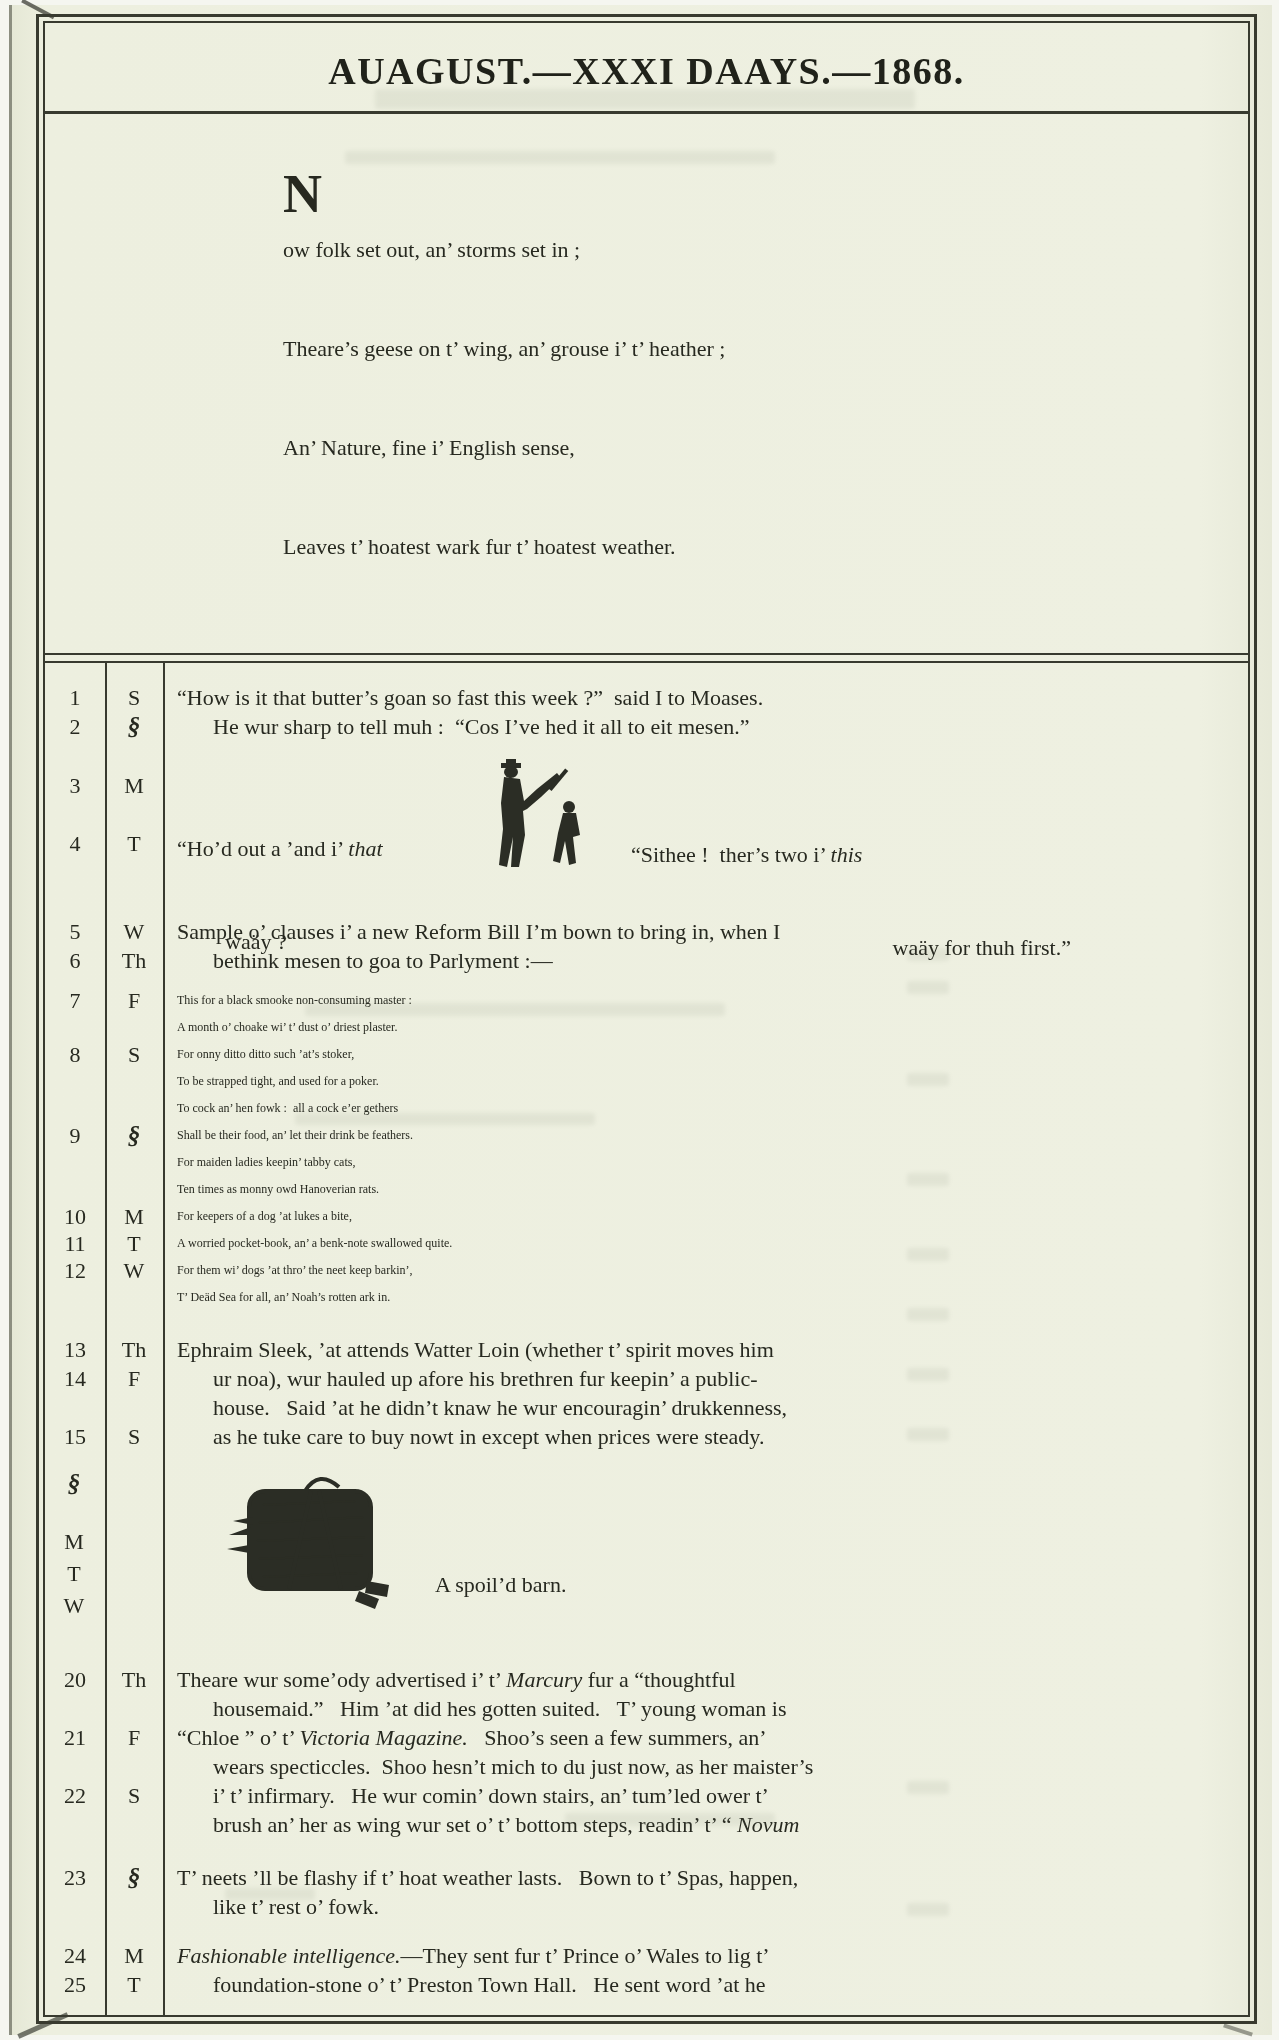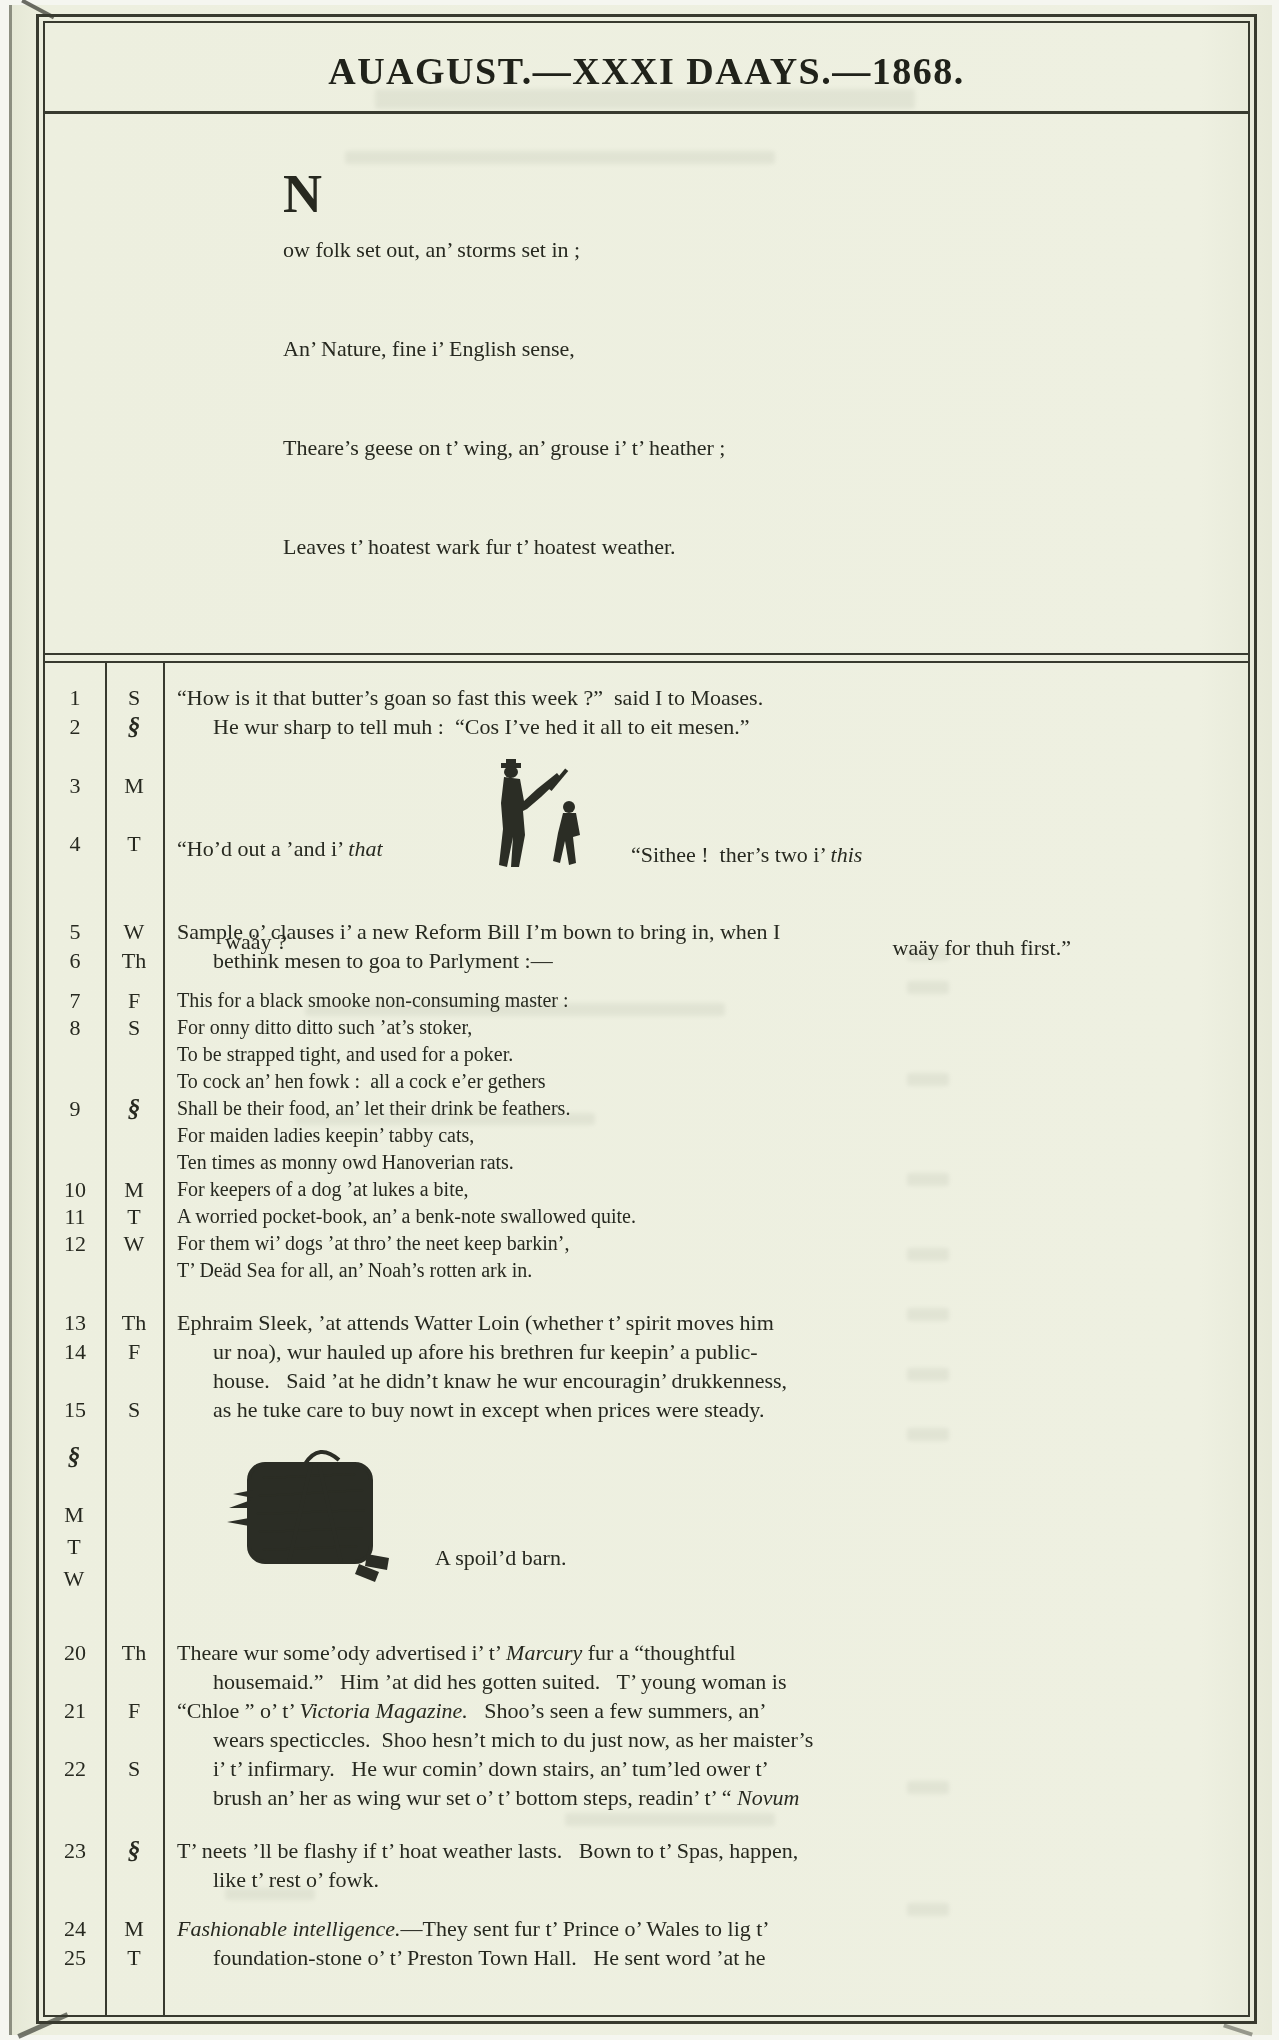--- a/index.html
+++ b/index.html
@@ -30,21 +30,21 @@
   .calendar{position:relative;flex:1;padding-top:20px;font-size:22px;}
   .vrule{position:absolute;top:0;bottom:0;width:2px;background:#383a2f;}
   .v1{left:60px}.v2{left:118px}
   .cr{display:flex;min-height:29px;line-height:29px;}
   .cr.v{min-height:27px;line-height:27px;}
   .cn{width:60px;flex:none;text-align:center;}
   .cd{width:58px;flex:none;text-align:center;}
   .cd.sun{font-size:25px;font-weight:bold;font-style:italic;}
   .ct{flex:1;padding-left:14px;padding-right:40px;white-space:pre-wrap;}
   .ct.ind{padding-left:50px;}
-  .ct.verse{font-size:20px;}
+  .ct.verse{font-size:12px;}
   .sp18{height:18px}.sp20{height:20px}.sp24{height:24px}.sp30{height:30px}
   .verseblk{margin-top:12px;}
   
   .grpB{display:flex;height:122px;}
   .col-n{width:60px;flex:none;text-align:center;}
   .col-d{width:58px;flex:none;text-align:center;}
   .col-n div,.col-d div{height:29px;line-height:29px;}
   .colsp{height:34px;}
   .gbc{flex:1;position:relative;white-space:pre-wrap;}
   .gbL{position:absolute;left:14px;top:0;width:330px;line-height:31px;}
@@ -92,22 +92,22 @@
 
       <div class="gh gh-a"></div>
       <div class="gh gh-b"></div>
 
       <div class="title">AUAGUST.—XXXI DAAYS.—1868.</div>
       <div class="rule1"></div>
 
       <div class="poem">
         <span class="initial">N</span>
         <div>ow folk set out, an’ storms set in ;</div>
+        <div>Theare’s geese on t’ wing, an’ grouse i’ t’ heather ;</div>
         <div>An’ Nature, fine i’ English sense,</div>
-        <div>Theare’s geese on t’ wing, an’ grouse i’ t’ heather ;</div>
         <div>Leaves t’ hoatest wark fur t’ hoatest weather.</div>
       </div>
 
       <div class="dblrule"></div>
 
       <div class="calendar">
         <div class="vrule v1"></div>
         <div class="vrule v2"></div>
 
         <div class="gh gh-c"></div>
@@ -184,20 +184,25 @@
           <div class="ct ind">bethink mesen to goa to Parlyment :—</div>
         </div>
 
         <div class="verseblk">
           <div class="cr v">
             <div class="cn">7</div>
             <div class="cd">F</div>
             <div class="ct verse">This for a black smooke non-consuming master :</div>
           </div>
           <div class="cr v">
+            <div class="cn"></div>
+              <div class="cd"></div>
+            <div class="ct verse">A month o’ choake wi’ t’ dust o’ driest plaster.</div>
+          </div>
+          <div class="cr v">
             <div class="cn">8</div>
             <div class="cd">S</div>
             <div class="ct verse">For onny ditto ditto such ’at’s stoker,</div>
           </div>
           <div class="cr v">
             <div class="cn"></div>
               <div class="cd"></div>
             <div class="ct verse">To be strapped tight, and used for a poker.</div>
           </div>
           <div class="cr v">

